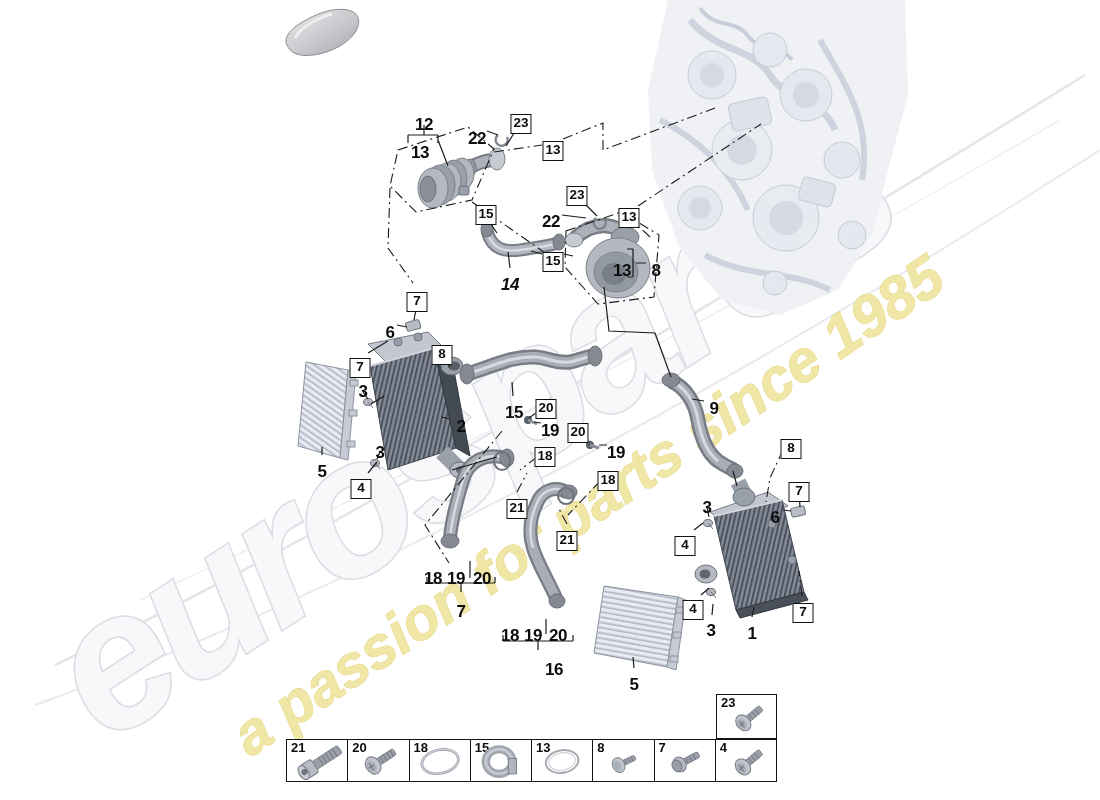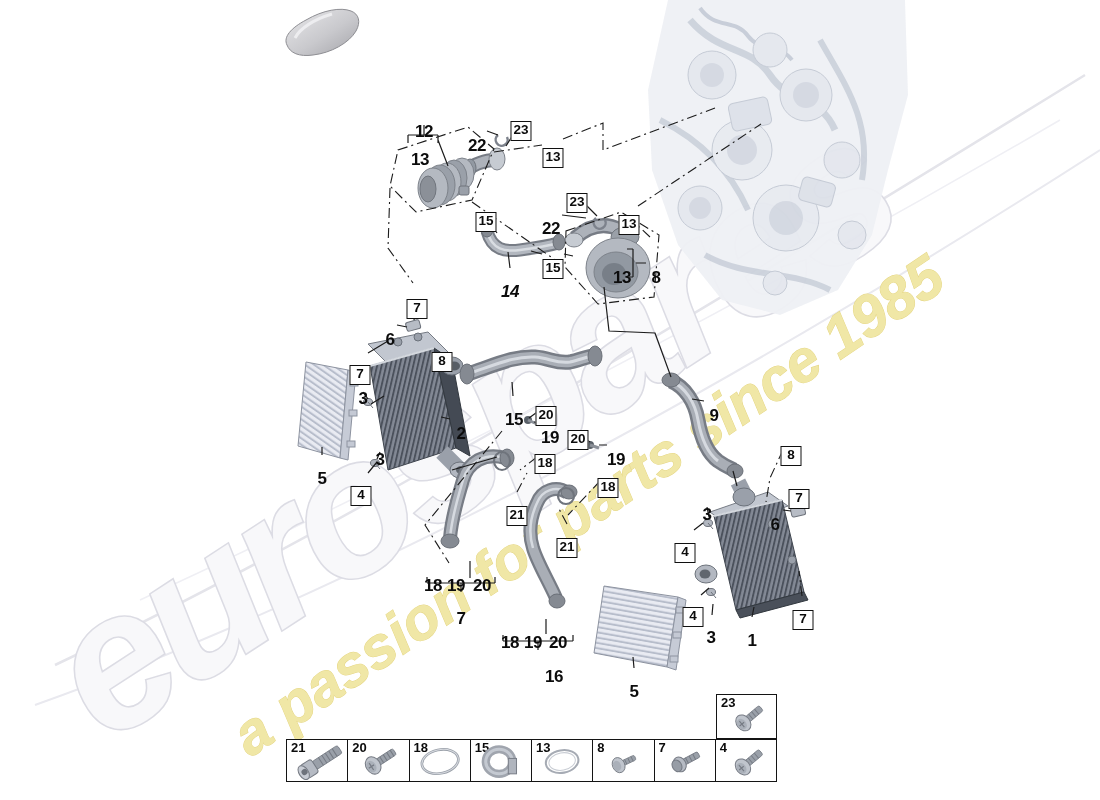--- a/index.html
+++ b/index.html
@@ -1,19 +1,19 @@
 <!DOCTYPE html>
 <html><head>
 <meta charset="utf-8">
 <style>
   html,body{margin:0;padding:0;background:#ffffff;}
   .stage{position:relative;width:1100px;height:800px;background:#ffffff;overflow:hidden;
          font-family:"Liberation Sans",sans-serif;}
   .stage svg.art{position:absolute;left:0;top:0;}
-  #labels{position:absolute;left:0;top:15px;width:1100px;height:776px;}
+  #labels{position:absolute;left:0;top:8px;width:1100px;height:776px;}
   .pl{position:absolute;transform:translate(-50%,-50%);font:bold 17px "Liberation Sans",sans-serif;
       color:#0c0c0c;letter-spacing:-0.5px;white-space:nowrap;}
   .bx{position:absolute;transform:translate(-50%,-50%);min-width:21px;height:20px;line-height:18px;
       text-align:center;border:1.7px solid #101010;background:#ffffff;
       font:bold 13.5px "Liberation Sans",sans-serif;color:#0c0c0c;padding:0 2px;box-sizing:border-box;}
   .legend{position:absolute;display:flex;border:1.6px solid #141414;background:#fff;box-sizing:border-box;}
   .lcell{flex:1;border-left:1.4px solid #141414;position:relative;}
   .lcell:first-child{border-left:none;}
   .lnum{position:absolute;top:0px;left:4px;font:bold 13px "Liberation Sans",sans-serif;color:#0c0c0c;}
   .lglyph,.lglyph svg{position:absolute;left:0;top:0;width:100%;height:100%;}

